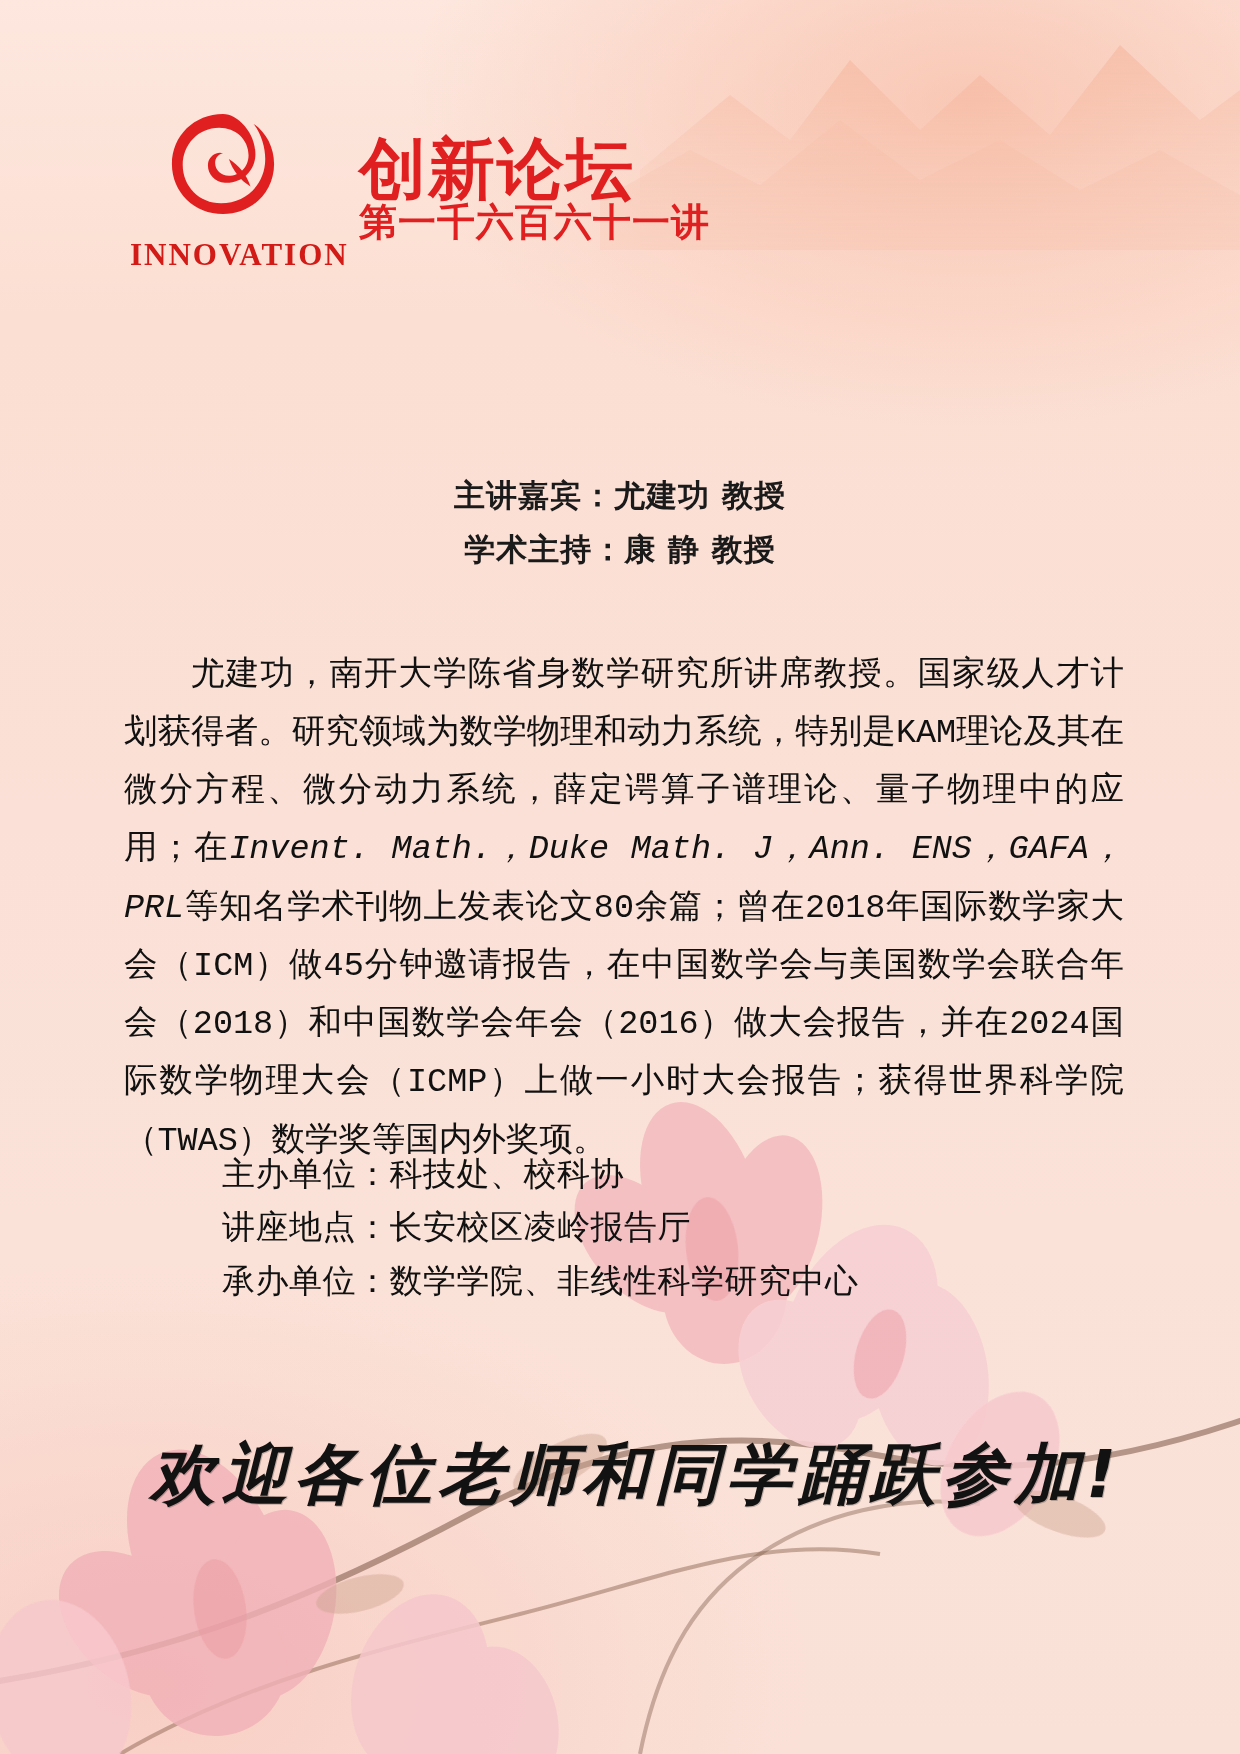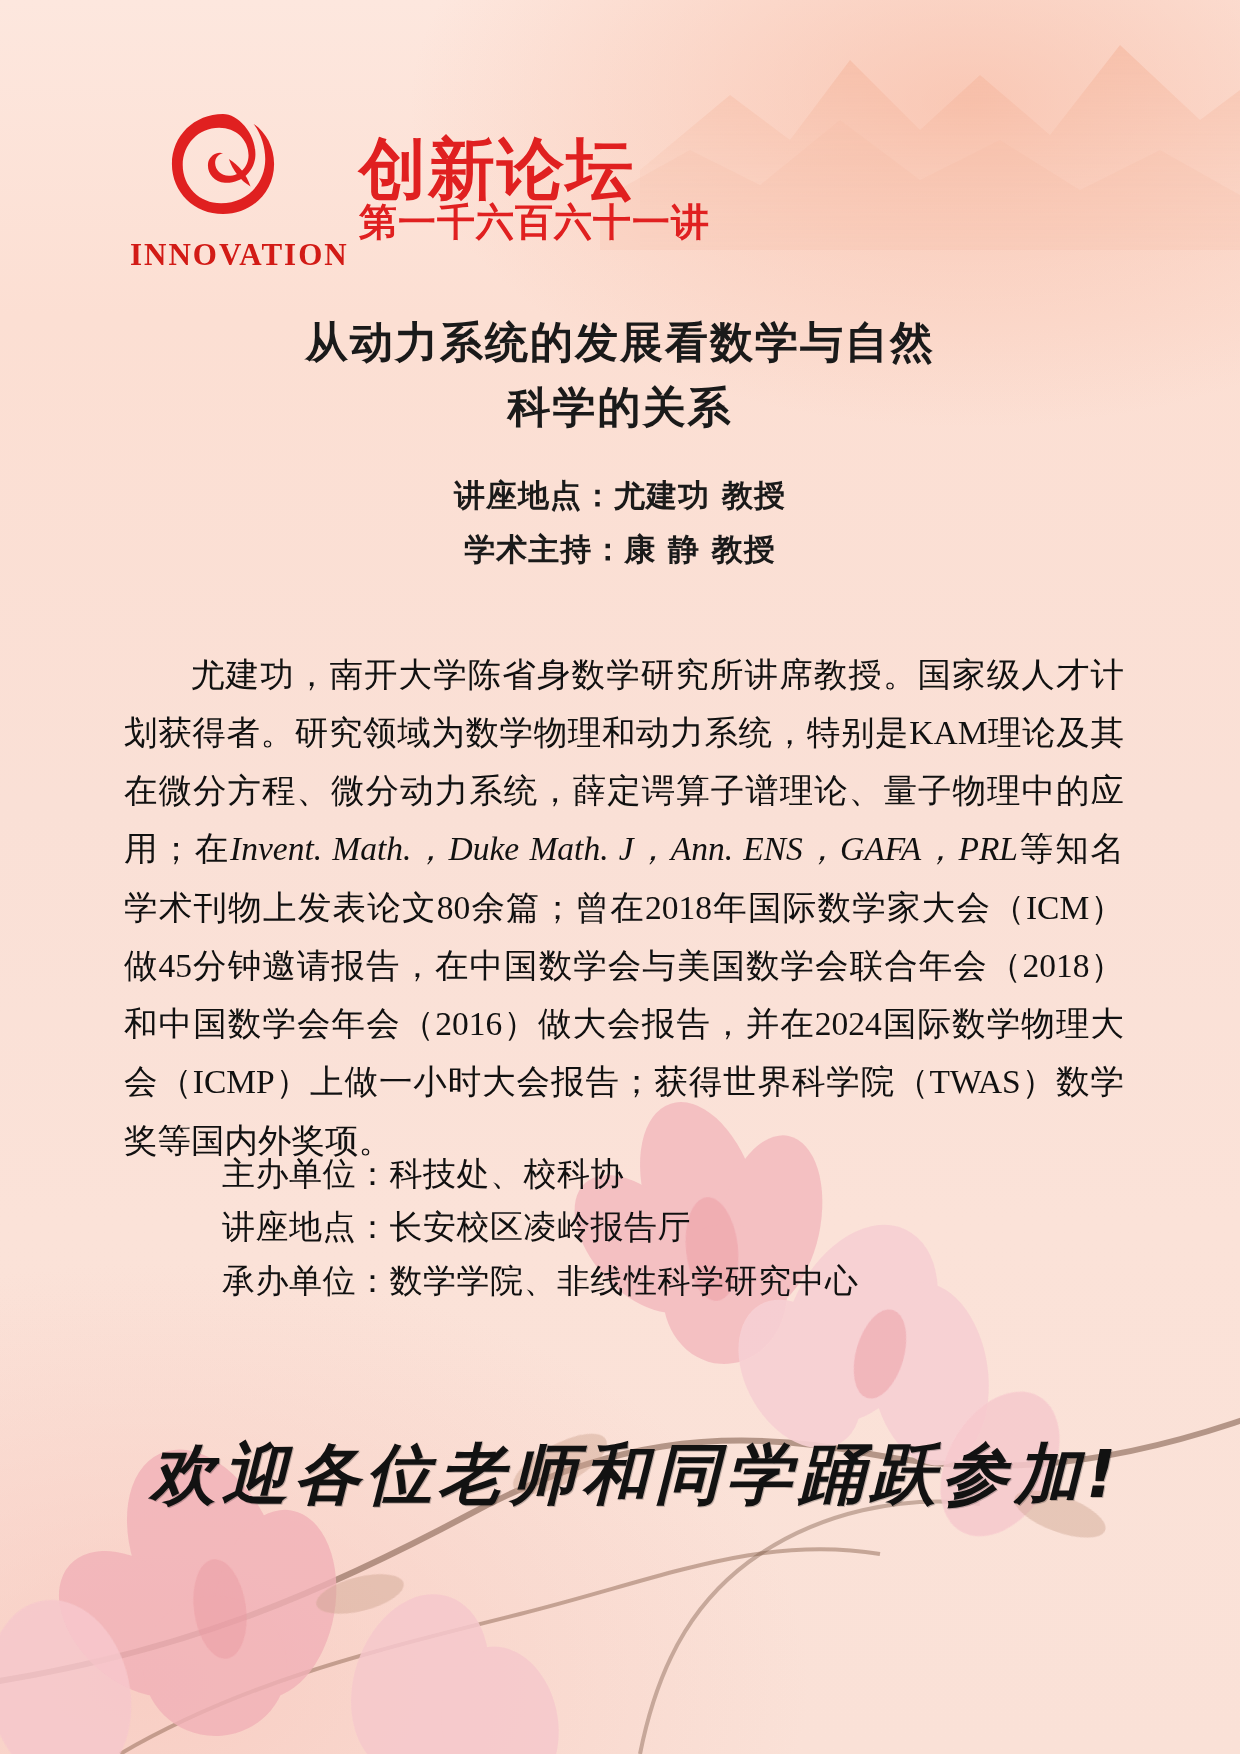--- a/index.html
+++ b/index.html
@@ -132,21 +132,21 @@
     line-height: 1.75;
     letter-spacing: 1px;
   }
 
   
   .bio {
     position: absolute;
     top: 612px;
     left: 124px;
     width: 1000px;
-    font-family: Liberation Serif, serif;
+    font-family: Liberation Mono, monospace;
     font-size: 33.5px;
     color: #111;
     line-height: 1.74;
     text-align: justify;
     text-justify: inter-ideograph;
     text-indent: 2em;
   }
   .bio .it {
     font-style: italic;
   }
@@ -252,27 +252,23 @@
           <path d="M66,52 C76,58 84,68 88,80 C78,74 70,64 66,52 Z" fill="#e02020"></path>
         </svg>
         <div class="logo-word">INNOVATION</div>
       </div>
       <div class="title-block">
         <span class="forum-title">创新论坛</span>
         <span class="forum-session">第一千六百六十一讲</span>
       </div>
     </div>
 
-    <div class="lecture-title">
-      <span>从动力系统的发展看数学与自然</span>
-      <span class="l2">科学的关系</span>
-    </div>
 
     <div class="speakers">
-      <div>讲座地点：尤建功 教授</div>
+      <div>主讲嘉宾：尤建功 教授</div>
       <div>学术主持：康 静 教授</div>
     </div>
 
     <p class="bio"><span>尤建功，南开大学陈省身数学研究所讲席教授。国家级人才计划获得者。研究领域为数学物理和动力系统，特别是KAM理论及其在微分方程、微分动力系统，薛定谔算子谱理论、量子物理中的应用；在</span><span class="it">Invent. Math.，Duke Math. J，Ann. ENS，GAFA，PRL</span><span>等知名学术刊物上发表论文80余篇；曾在2018年国际数学家大会（ICM）做45分钟邀请报告，在中国数学会与美国数学会联合年会（2018）和中国数学会年会（2016）做大会报告，并在2024国际数学物理大会（ICMP）上做一小时大会报告；获得世界科学院（TWAS）数学奖等国内外奖项。</span></p>
 
     <div class="info">
       <div class="info-row">主办单位：科技处、校科协</div>
       <div class="info-row">讲座地点：长安校区凌岭报告厅</div>
       <div class="info-row">承办单位：数学学院、非线性科学研究中心</div>
     </div>

